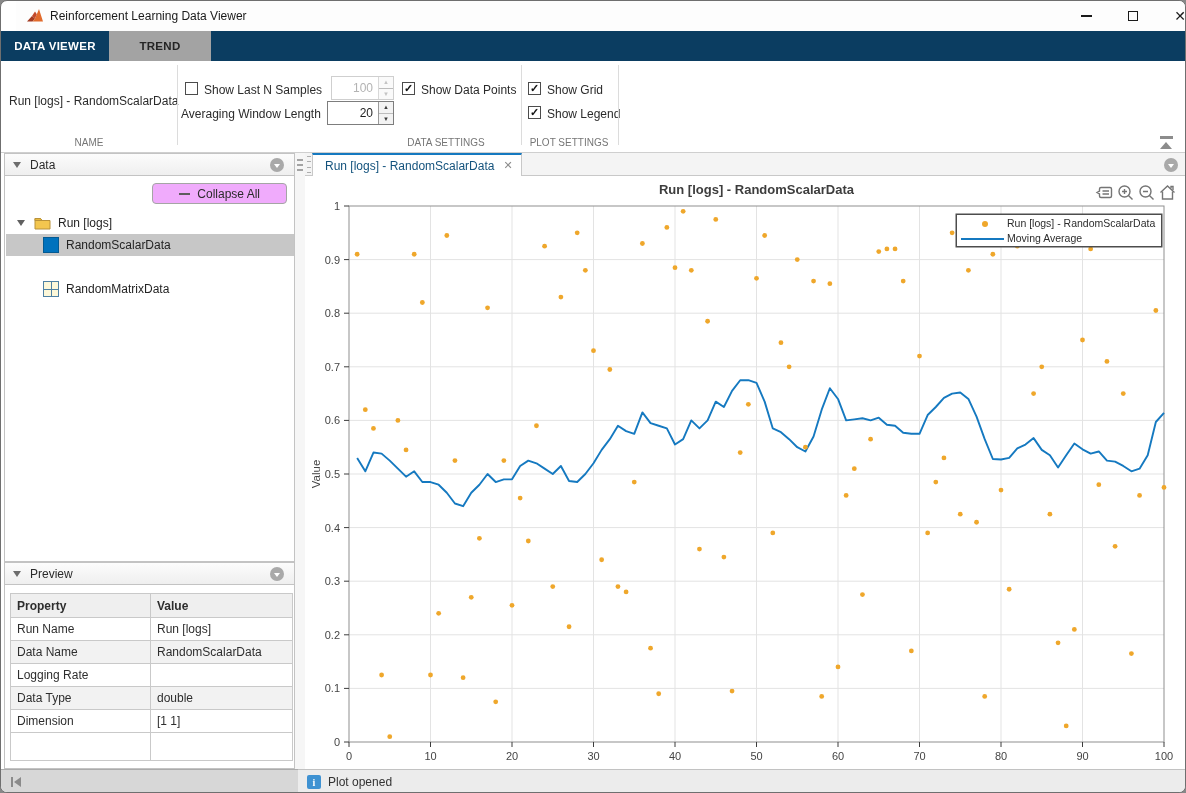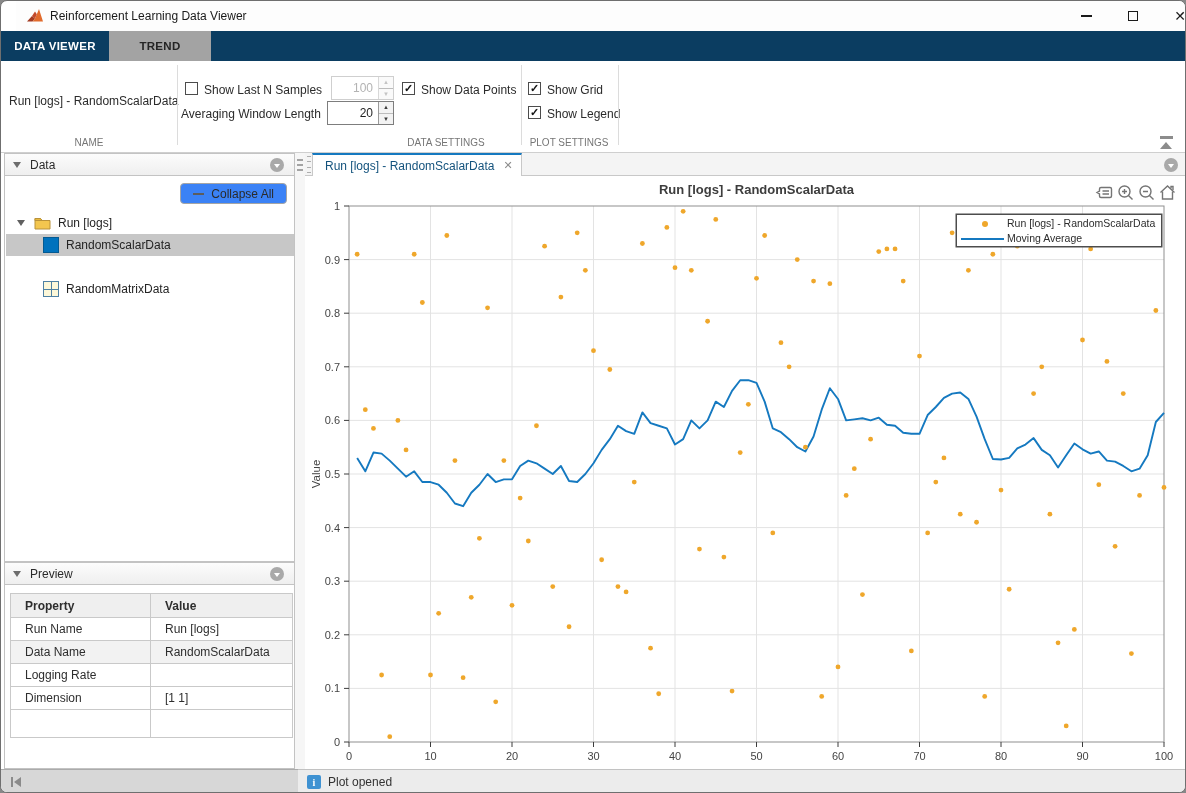--- a/index.html
+++ b/index.html
@@ -51,38 +51,38 @@
   
   .panel-header { position:absolute; left:3px; width:291px; height:23px; background:linear-gradient(#fcfcfc,#efefef);
                   border:1px solid #c3c3c3; display:flex; align-items:center; }
   .panel-header .tri { width:0; height:0; border-left:4.5px solid transparent; border-right:4.5px solid transparent;
                        border-top:6px solid #6d6d6d; margin:0 9px 0 8px; }
   .panel-header .ptitle { font-size:12px; color:#2b2b2b; }
   .circle-menu { position:absolute; right:10px; top:4px; width:14px; height:14px; border-radius:50%;
                  background:#a9a9a9; display:flex; align-items:center; justify-content:center; cursor:pointer; }
   .circle-menu::before { content:""; width:0; height:0; border-left:3.5px solid transparent; border-right:3.5px solid transparent; border-top:4.5px solid #fff; margin-top:1px; }
   #data-body { left:3px; top:175px; width:291px; height:386px; background:#fff; border:1px solid #c3c3c3; border-top:none; }
-  #collapse-all { position:absolute; right:7px; top:7px; height:21px; padding:0 12px; border:1px solid #a5a5a5;
-                  border-radius:4px; background:#3b82f6; display:flex; align-items:center; gap:7px; font-size:12px; color:#2b2b2b; cursor:pointer; }
+  #collapse-all { position:absolute; right:7px; top:7px; height:21px; padding:0 26px; border:1px solid #a5a5a5;
+                  border-radius:4px; background:#f0abfc; display:flex; align-items:center; gap:7px; font-size:12px; color:#2b2b2b; cursor:pointer; }
   #collapse-all .dash { width:11px; height:2px; background:#5d5d5d; }
   .tree-row { position:absolute; left:1px; width:288px; height:22px; display:flex; align-items:center; cursor:pointer; }
   .tree-row.selected { background:#c7c7c7; }
   .tree-row .lbl { font-size:12px; color:#242424; margin-left:7px; }
   .expander { width:0; height:0; border-left:4.5px solid transparent; border-right:4.5px solid transparent;
               border-top:6px solid #606060; margin-left:11px; }
   .leaf-icon { width:16px; height:16px; margin-left:37px; flex:none; }
   .sq-blue { background:#0072bd; border:1px solid #045a92; }
   .sq-orange { background:#d2491c; border:1px solid #a53815; }
   .grid-icon { background:#fdf8d9; border:1px solid #4f81a3; position:relative; }
   .grid-icon::before { content:""; position:absolute; left:50%; top:0; width:1px; height:100%; background:#4f81a3; }
   .grid-icon::after { content:""; position:absolute; top:50%; left:0; height:1px; width:100%; background:#4f81a3; }
 
   #preview-body { left:3px; top:584px; width:291px; height:184px; background:#fff; border:1px solid #c3c3c3; border-top:none; }
   #preview-table { position:absolute; left:5px; top:8px; width:283px; border-collapse:collapse; table-layout:fixed; }
-  #preview-table td { border:1px solid #c9c9c9; height:23px; padding:2px 14px; font-size:12px; color:#2e2e2e; overflow:hidden; white-space:nowrap; }
+  #preview-table td { border:1px solid #c9c9c9; height:23px; padding:2px 6px; font-size:12px; color:#2e2e2e; overflow:hidden; white-space:nowrap; }
   #preview-table tr.hdr td { font-weight:bold; background:#efefef; height:24px; }
   #preview-table tr.stripe td { background:#f2f2f2; }
   #preview-table td.c1 { width:140px; }
 
   
   #splitter { left:294px; top:152px; width:10px; height:616px; background:#f6f6f6; cursor:col-resize; }
   .gripline { position:absolute; left:2px; width:6px; height:1.5px; background:#a3a3a3; }
 
   
   #tabbar { left:304px; top:152px; width:882px; height:23px; background:#f4f4f4; border-bottom:1px solid #c8c8c8; }
@@ -232,20 +232,24 @@
         <td class="c1">Run Name</td>
         <td>Run [logs]</td>
       </tr>
       <tr class="stripe">
         <td class="c1">Data Name</td>
         <td>RandomScalarData</td>
       </tr>
       <tr>
         <td class="c1">Logging Rate</td>
         <td></td>
+      </tr>
+      <tr class="stripe">
+        <td class="c1">Data Type</td>
+        <td>double</td>
       </tr>
       <tr>
         <td class="c1">Dimension</td>
         <td>[1 1]</td>
       </tr>
       <tr>
             <td class="c1" style="height:28px"></td>
             <td></td>
           </tr>
     </tbody>

